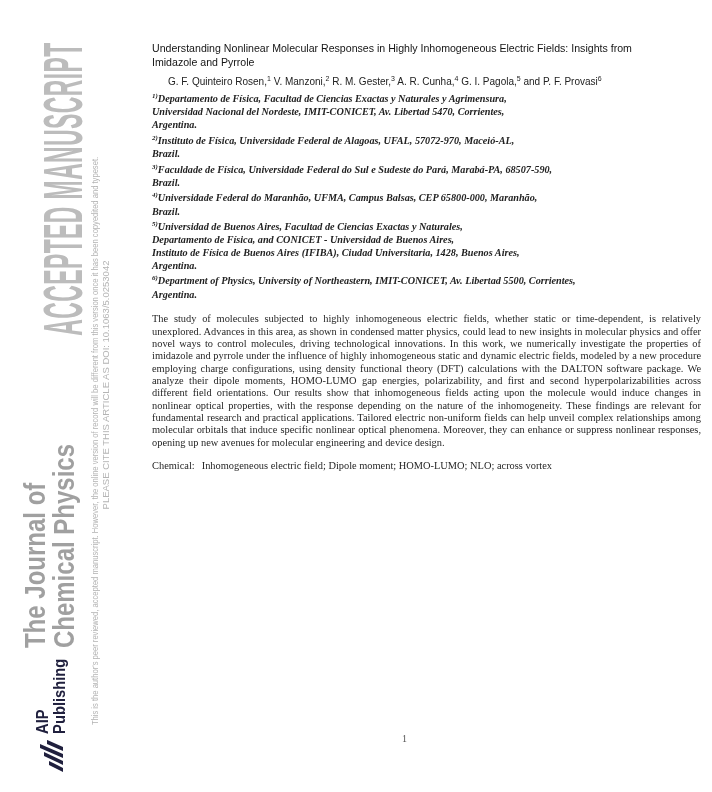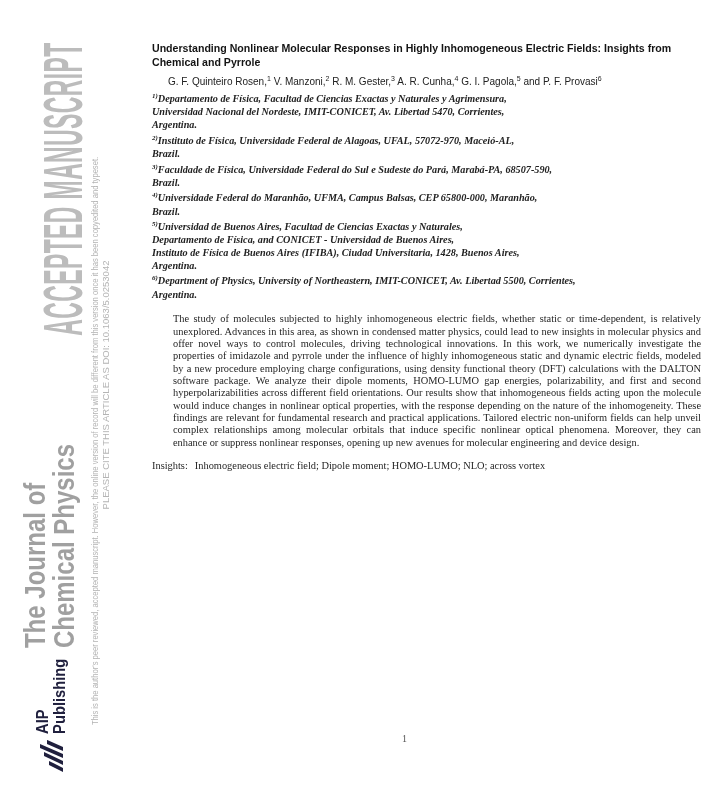--- a/index.html
+++ b/index.html
@@ -22,30 +22,30 @@
                font-size:9.5px;color:#b4b4b4;
                transform:translate(-50%,-50%) rotate(-90deg);}
   #aip-logo{left:51px;top:713px;display:flex;align-items:center;gap:6px;
             transform:translate(-50%,-50%) rotate(-90deg);}
   #aip-logo .logo-text{font-family:"Liberation Sans",sans-serif;font-weight:bold;
             font-size:16px;line-height:17px;color:#20203e;white-space:pre;
             transform:scaleX(0.92);transform-origin:left center;}
 
   
   #main{position:absolute;left:152px;top:42px;width:549px;}
-  #title{font-family:"Liberation Sans",sans-serif;font-weight:bold;
+  #title{font-family:"Liberation Sans",sans-serif;font-weight:normal;
          font-size:10.6px;line-height:13.5px;color:#141414;}
   #authors{font-family:"Liberation Sans",sans-serif;font-size:10px;
            color:#222;margin-top:6px;margin-left:16px;}
   #authors sup{font-size:7px;}
   #affiliations{margin-top:3px;font-style:italic;font-size:10.2px;
                 line-height:12.7px;color:#222;font-weight:bold;}
   .affil sup{font-size:7px;font-style:italic;}
   #abstract{margin-top:12px;font-size:10.4px;line-height:12.35px;
-            text-align:justify;color:#262626;margin-left:21px;}
+            text-align:justify;color:#262626;}
   #keywords{margin-top:11px;font-size:10.4px;color:#262626;}
   #keywords .kw-label{margin-right:7px;}
   #page-number{position:absolute;left:152px;top:733px;width:505px;
                text-align:center;font-size:10px;color:#555;}
 </style>
 </head>
 <body>
 
 <div id="page">
 
@@ -70,36 +70,36 @@
       </svg>
     </span>
     <span class="logo-text" style="color: rgb(32, 32, 62);">AIP
 Publishing</span>
   </div>
 
   <div id="main">
 
     <div id="title">
       <span>Understanding Nonlinear Molecular Responses in Highly Inhomogeneous Electric Fields: Insights from</span><br>
-      <span>Chemical and Pyrrole</span>
+      <span>Imidazole and Pyrrole</span>
     </div>
 
     <div id="authors"><span>G. F. Quinteiro Rosen,<sup>1</sup></span> <span>V. Manzoni,<sup>2</sup></span> <span>R. M. Gester,<sup>3</sup></span> <span>A. R. Cunha,<sup>4</sup></span> <span>G. I. Pagola,<sup>5</sup></span> <span>and P. F. Provasi<sup>6</sup></span></div>
 
     <div id="affiliations">
         <div class="affil"><sup>1)</sup>Departamento de Física, Facultad de Ciencias Exactas y Naturales y Agrimensura,<br>Universidad Nacional del Nordeste, IMIT-CONICET, Av. Libertad 5470, Corrientes,<br>Argentina.</div>
         <div class="affil"><sup>2)</sup>Instituto de Física, Universidade Federal de Alagoas, UFAL, 57072-970, Maceió-AL,<br>Brazil.</div>
         <div class="affil"><sup>3)</sup>Faculdade de Física, Universidade Federal do Sul e Sudeste do Pará, Marabá-PA, 68507-590,<br>Brazil.</div>
         <div class="affil"><sup>4)</sup>Universidade Federal do Maranhão, UFMA, Campus Balsas, CEP 65800-000, Maranhão,<br>Brazil.</div>
         <div class="affil"><sup>5)</sup>Universidad de Buenos Aires, Facultad de Ciencias Exactas y Naturales,<br>Departamento de Física, and CONICET - Universidad de Buenos Aires,<br>Instituto de Física de Buenos Aires (IFIBA), Ciudad Universitaria, 1428, Buenos Aires,<br>Argentina.</div>
         <div class="affil"><sup>6)</sup>Department of Physics, University of Northeastern, IMIT-CONICET, Av. Libertad 5500, Corrientes,<br>Argentina.</div>
       </div>
 
     <div id="abstract">The study of molecules subjected to highly inhomogeneous electric fields, whether static or time-dependent, is relatively unexplored. Advances in this area, as shown in condensed matter physics, could lead to new insights in molecular physics and offer novel ways to control molecules, driving technological innovations. In this work, we numerically investigate the properties of imidazole and pyrrole under the influence of highly inhomogeneous static and dynamic electric fields, modeled by a new procedure employing charge configurations, using density functional theory (DFT) calculations with the DALTON software package. We analyze their dipole moments, HOMO-LUMO gap energies, polarizability, and first and second hyperpolarizabilities across different field orientations. Our results show that inhomogeneous fields acting upon the molecule would induce changes in nonlinear optical properties, with the response depending on the nature of the inhomogeneity. These findings are relevant for fundamental research and practical applications. Tailored electric non-uniform fields can help unveil complex relationships among molecular orbitals that induce specific nonlinear optical phenomena. Moreover, they can enhance or suppress nonlinear responses, opening up new avenues for molecular engineering and device design.</div>
 
     <div id="keywords">
-      <span class="kw-label">Insights:</span><span>Inhomogeneous electric field; Dipole moment; HOMO-LUMO; NLO; across vortex</span>
+      <span class="kw-label">Chemical:</span><span>Inhomogeneous electric field; Dipole moment; HOMO-LUMO; NLO; across vortex</span>
     </div>
   </div>
 
   <div id="page-number">1</div>
 
 </div>
 
 </body></html>

